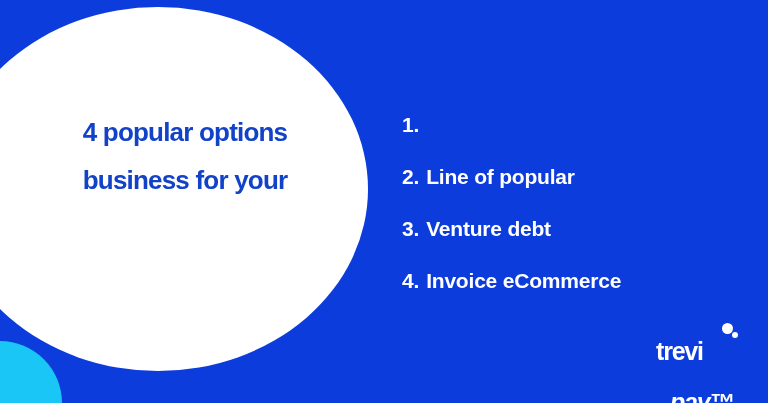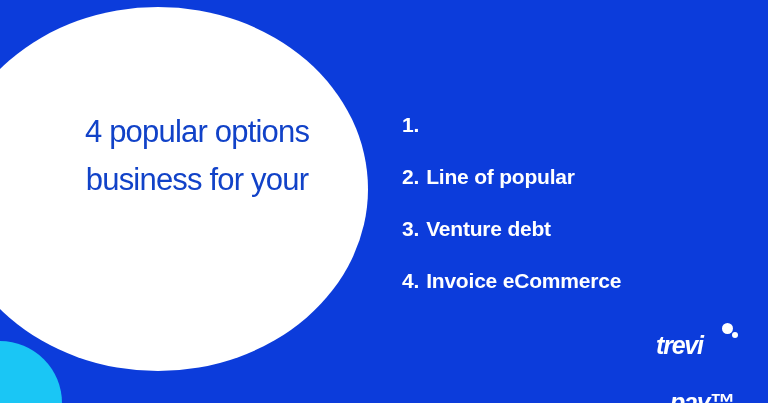--- a/index.html
+++ b/index.html
@@ -37,28 +37,28 @@
     height: 364px;
     border-radius: 50%;
     background: #ffffff;
     z-index: 2;
   }
 
   
   .headline {
     position: absolute;
     z-index: 3;
-    left: 32px;
+    left: 20px;
     top: 108px;
     width: 330px;
     text-align: center;
     color: #1142c8;
-    font-size: 31px;
+    font-size: 26px;
     line-height: 48px;
-    font-weight: normal;
+    font-weight: bold;
     letter-spacing: -0.4px;
   }
   .headline-line {
     display: block;
     white-space: nowrap;
   }
   .headline-line.wide { letter-spacing: -0.8px; }
 
   
   .options-list {
@@ -88,24 +88,23 @@
     z-index: 3;
     right: 20px;
     bottom: 18px;
     width: 92px;
     height: 62px;
     color: #ffffff;
   }
   .logo-wordmark {
     position: absolute;
     left: 0;
-    top: 10px;
+    top: 16px;
     font-size: 25px;
     font-weight: bold;
-    font-style: italic;
     line-height: 25px;
     letter-spacing: -1.2px;
   }
   .logo-line2 {
     position: absolute;
     left: 14px;
     top: 31px;
     font-size: 25px;
     font-weight: bold;
     font-style: italic;

